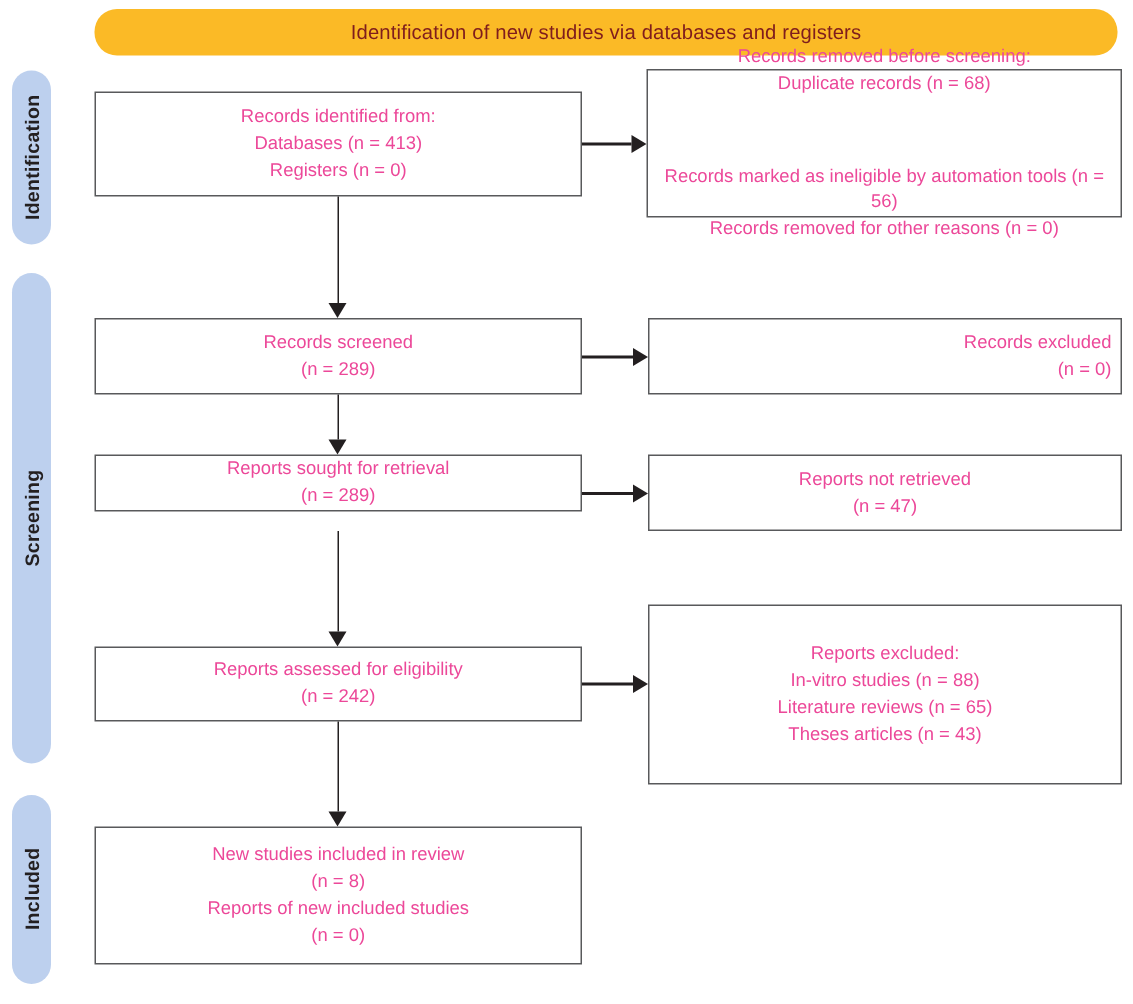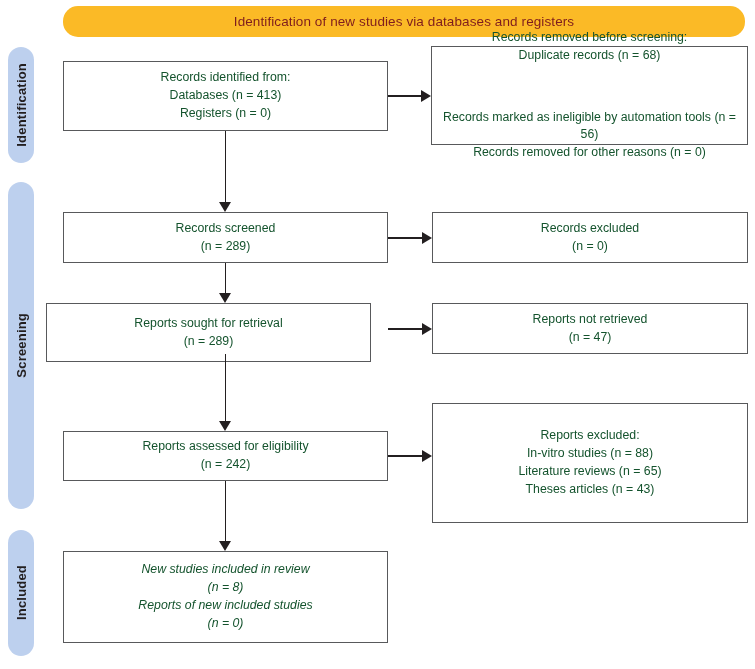--- a/index.html
+++ b/index.html
@@ -61,38 +61,38 @@
   .flow-box {
     position: absolute;
     box-sizing: border-box;
     background: #ffffff;
     border: 1.6px solid #58595b;
     display: flex;
     flex-direction: column;
     align-items: center;
     justify-content: center;
     text-align: center;
-    color: #14532d;
+    color: #ec4899;
     font-size: 12.3px;
     line-height: 1.45;
     padding: 2px 6px;
   }
   .flow-box .line { display: block; white-space: nowrap; }
   .flow-box .line.wrapline { white-space: normal; margin-top: 44px; }
 
   
   #box-identified       { left: 63px;  top: 61px;  width: 325px; height: 70px; }
   #box-removed          { left: 431px; top: 46px;  width: 317px; height: 99px; }
   #box-screened         { left: 63px;  top: 212px; width: 325px; height: 51px; }
-  #box-excluded         { left: 432px; top: 212px; width: 316px; height: 51px; }
-  #box-sought           { left: 46px;  top: 303px; width: 325px; height: 59px; }
+  #box-excluded         { left: 432px; top: 212px; width: 316px; height: 51px; align-items: flex-end; }
+  #box-sought           { left: 63px;  top: 303px; width: 325px; height: 38px; }
   #box-not-retrieved    { left: 432px; top: 303px; width: 316px; height: 51px; }
   #box-eligibility      { left: 63px;  top: 431px; width: 325px; height: 50px; align-items: center; }
   #box-reports-excluded { left: 432px; top: 403px; width: 316px; height: 120px; }
-  #box-included         { left: 63px;  top: 551px; width: 325px; height: 92px; font-style: italic; }
+  #box-included         { left: 63px;  top: 551px; width: 325px; height: 92px; }
 
   
   .conn {
     position: absolute;
     background: #231f20;
   }
   .conn.v { width: 1.6px; }
   .conn.h { height: 1.6px; }
 
   .arrow-down {

